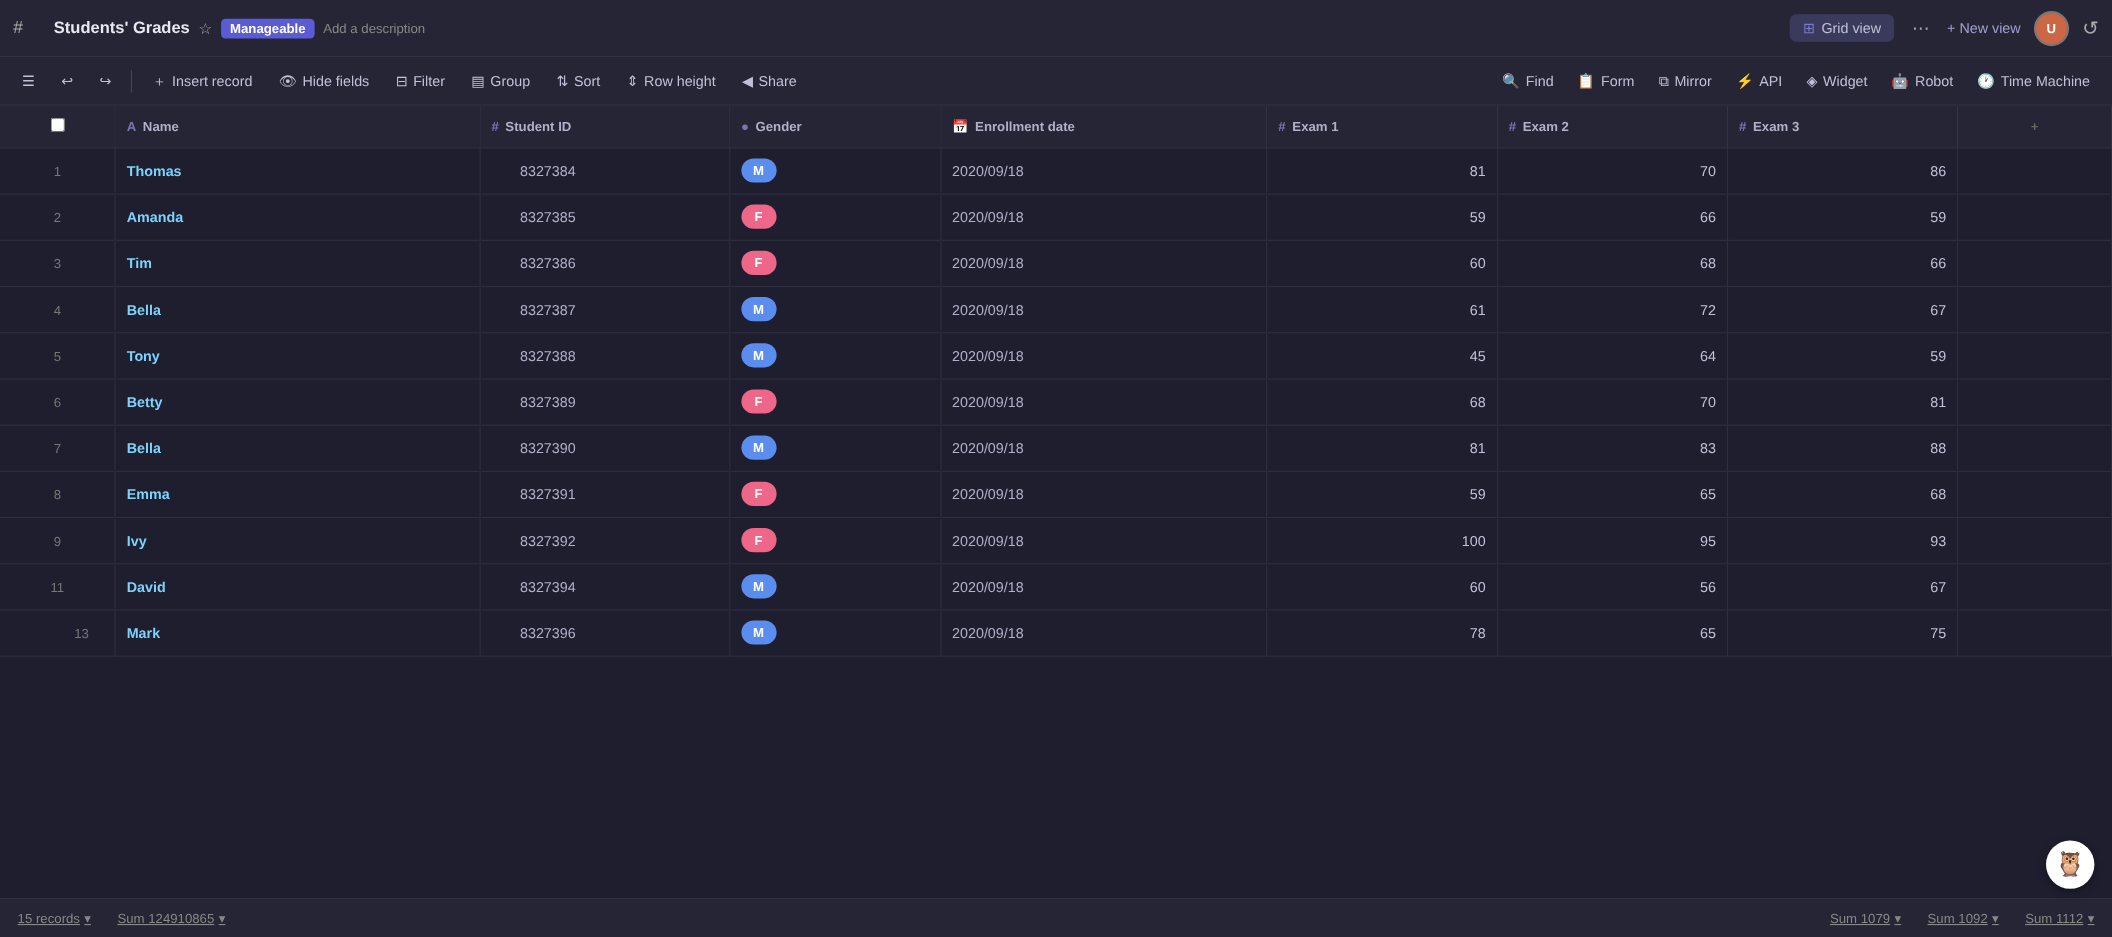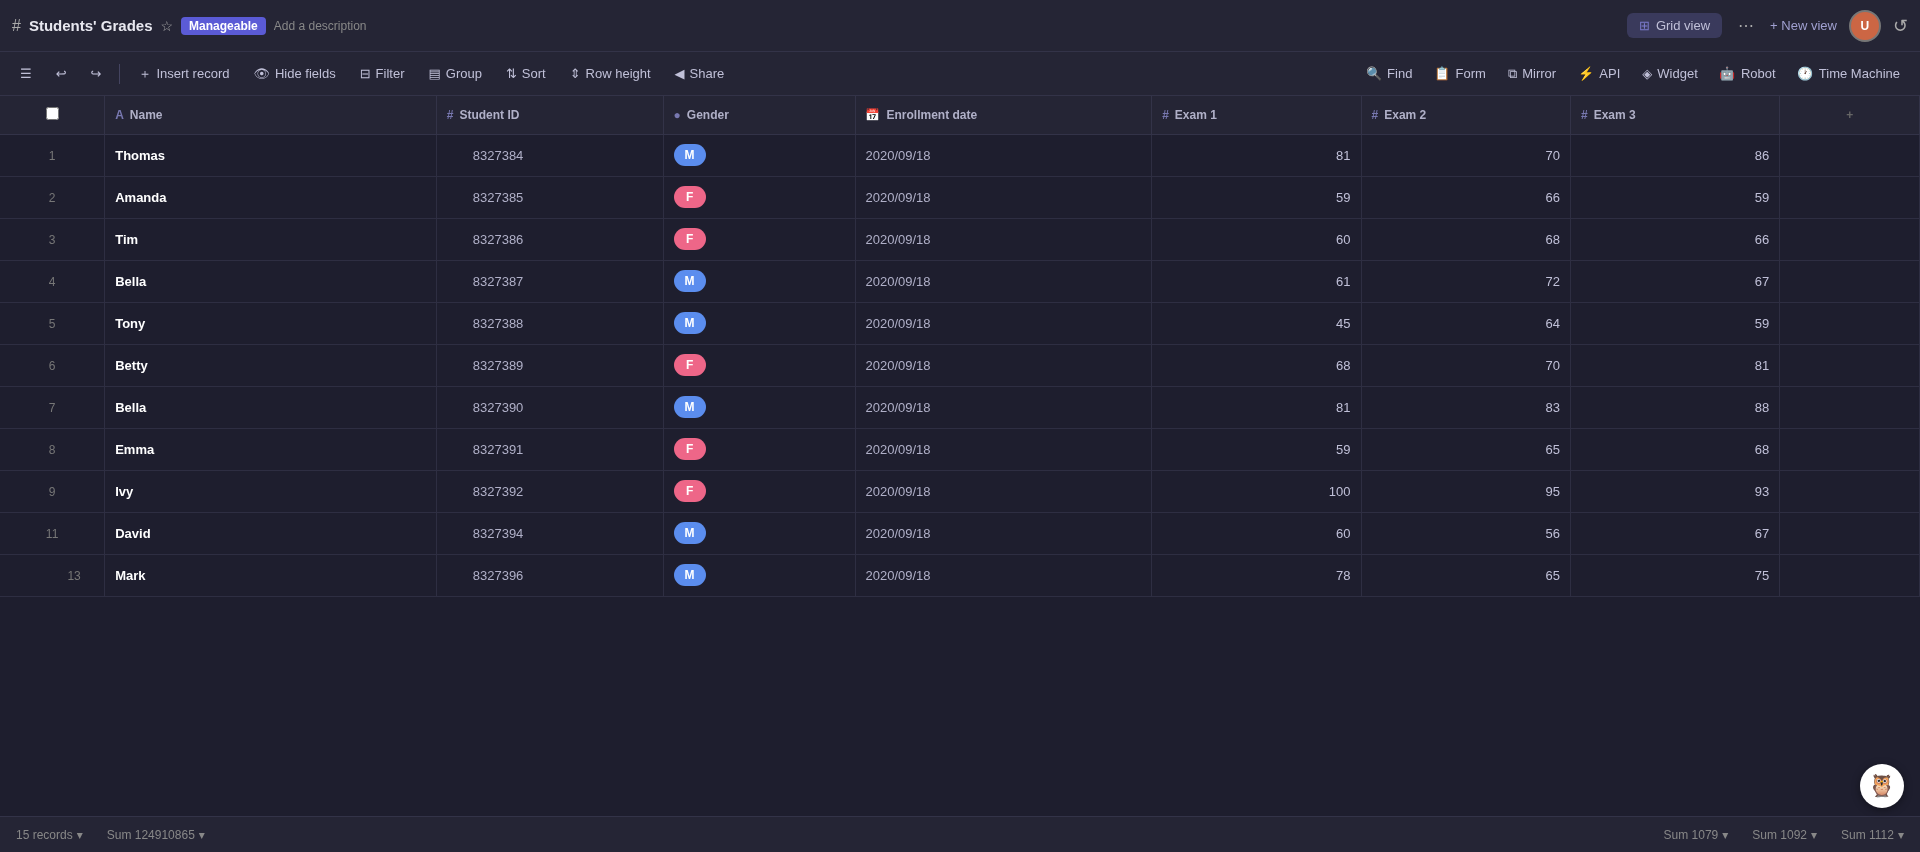--- a/index.html
+++ b/index.html
@@ -29,20 +29,21 @@
       flex: 1;
     }
     .hash-icon {
       color: #aaa;
       font-size: 16px;
     }
     .page-title {
       font-weight: 700;
       font-size: 15px;
       color: #e8e8f0;
+      margin-left: 20px;
     }
     .star-icon {
       color: #aaa;
       font-size: 14px;
       cursor: pointer;
     }
     .manageable-badge {
       background: #5b5bd6;
       color: #fff;
       border-radius: 4px;
@@ -195,21 +196,21 @@
       border-bottom: 1px solid #2e2e42;
     }
     tbody td {
       border-right: 1px solid #2e2e42;
       padding: 0 10px;
       height: 42px;
       vertical-align: middle;
     }
     td.col-name-cell {
       font-weight: 700;
-      color: #ffffff;
+      color: #7dd3fc;
     }
     td.col-sid-cell {
       color: #b0b0c8;
       padding-left: 36px;
     }
     td.col-date-cell {
       color: #b0b0c8;
     }
     td.col-num-cell {
       text-align: right;
@@ -251,20 +252,21 @@
       padding: 0 16px;
       gap: 24px;
       font-size: 12px;
       color: #888;
     }
     .status-item {
       display: flex;
       align-items: flex-start;
       gap: 4px;
       cursor: pointer;
+      text-decoration: underline;
     }
     .status-spacer { flex: 1; }
 
     
     .robot-corner {
       position: fixed;
       bottom: 44px;
       right: 16px;
       width: 44px;
       height: 44px;

